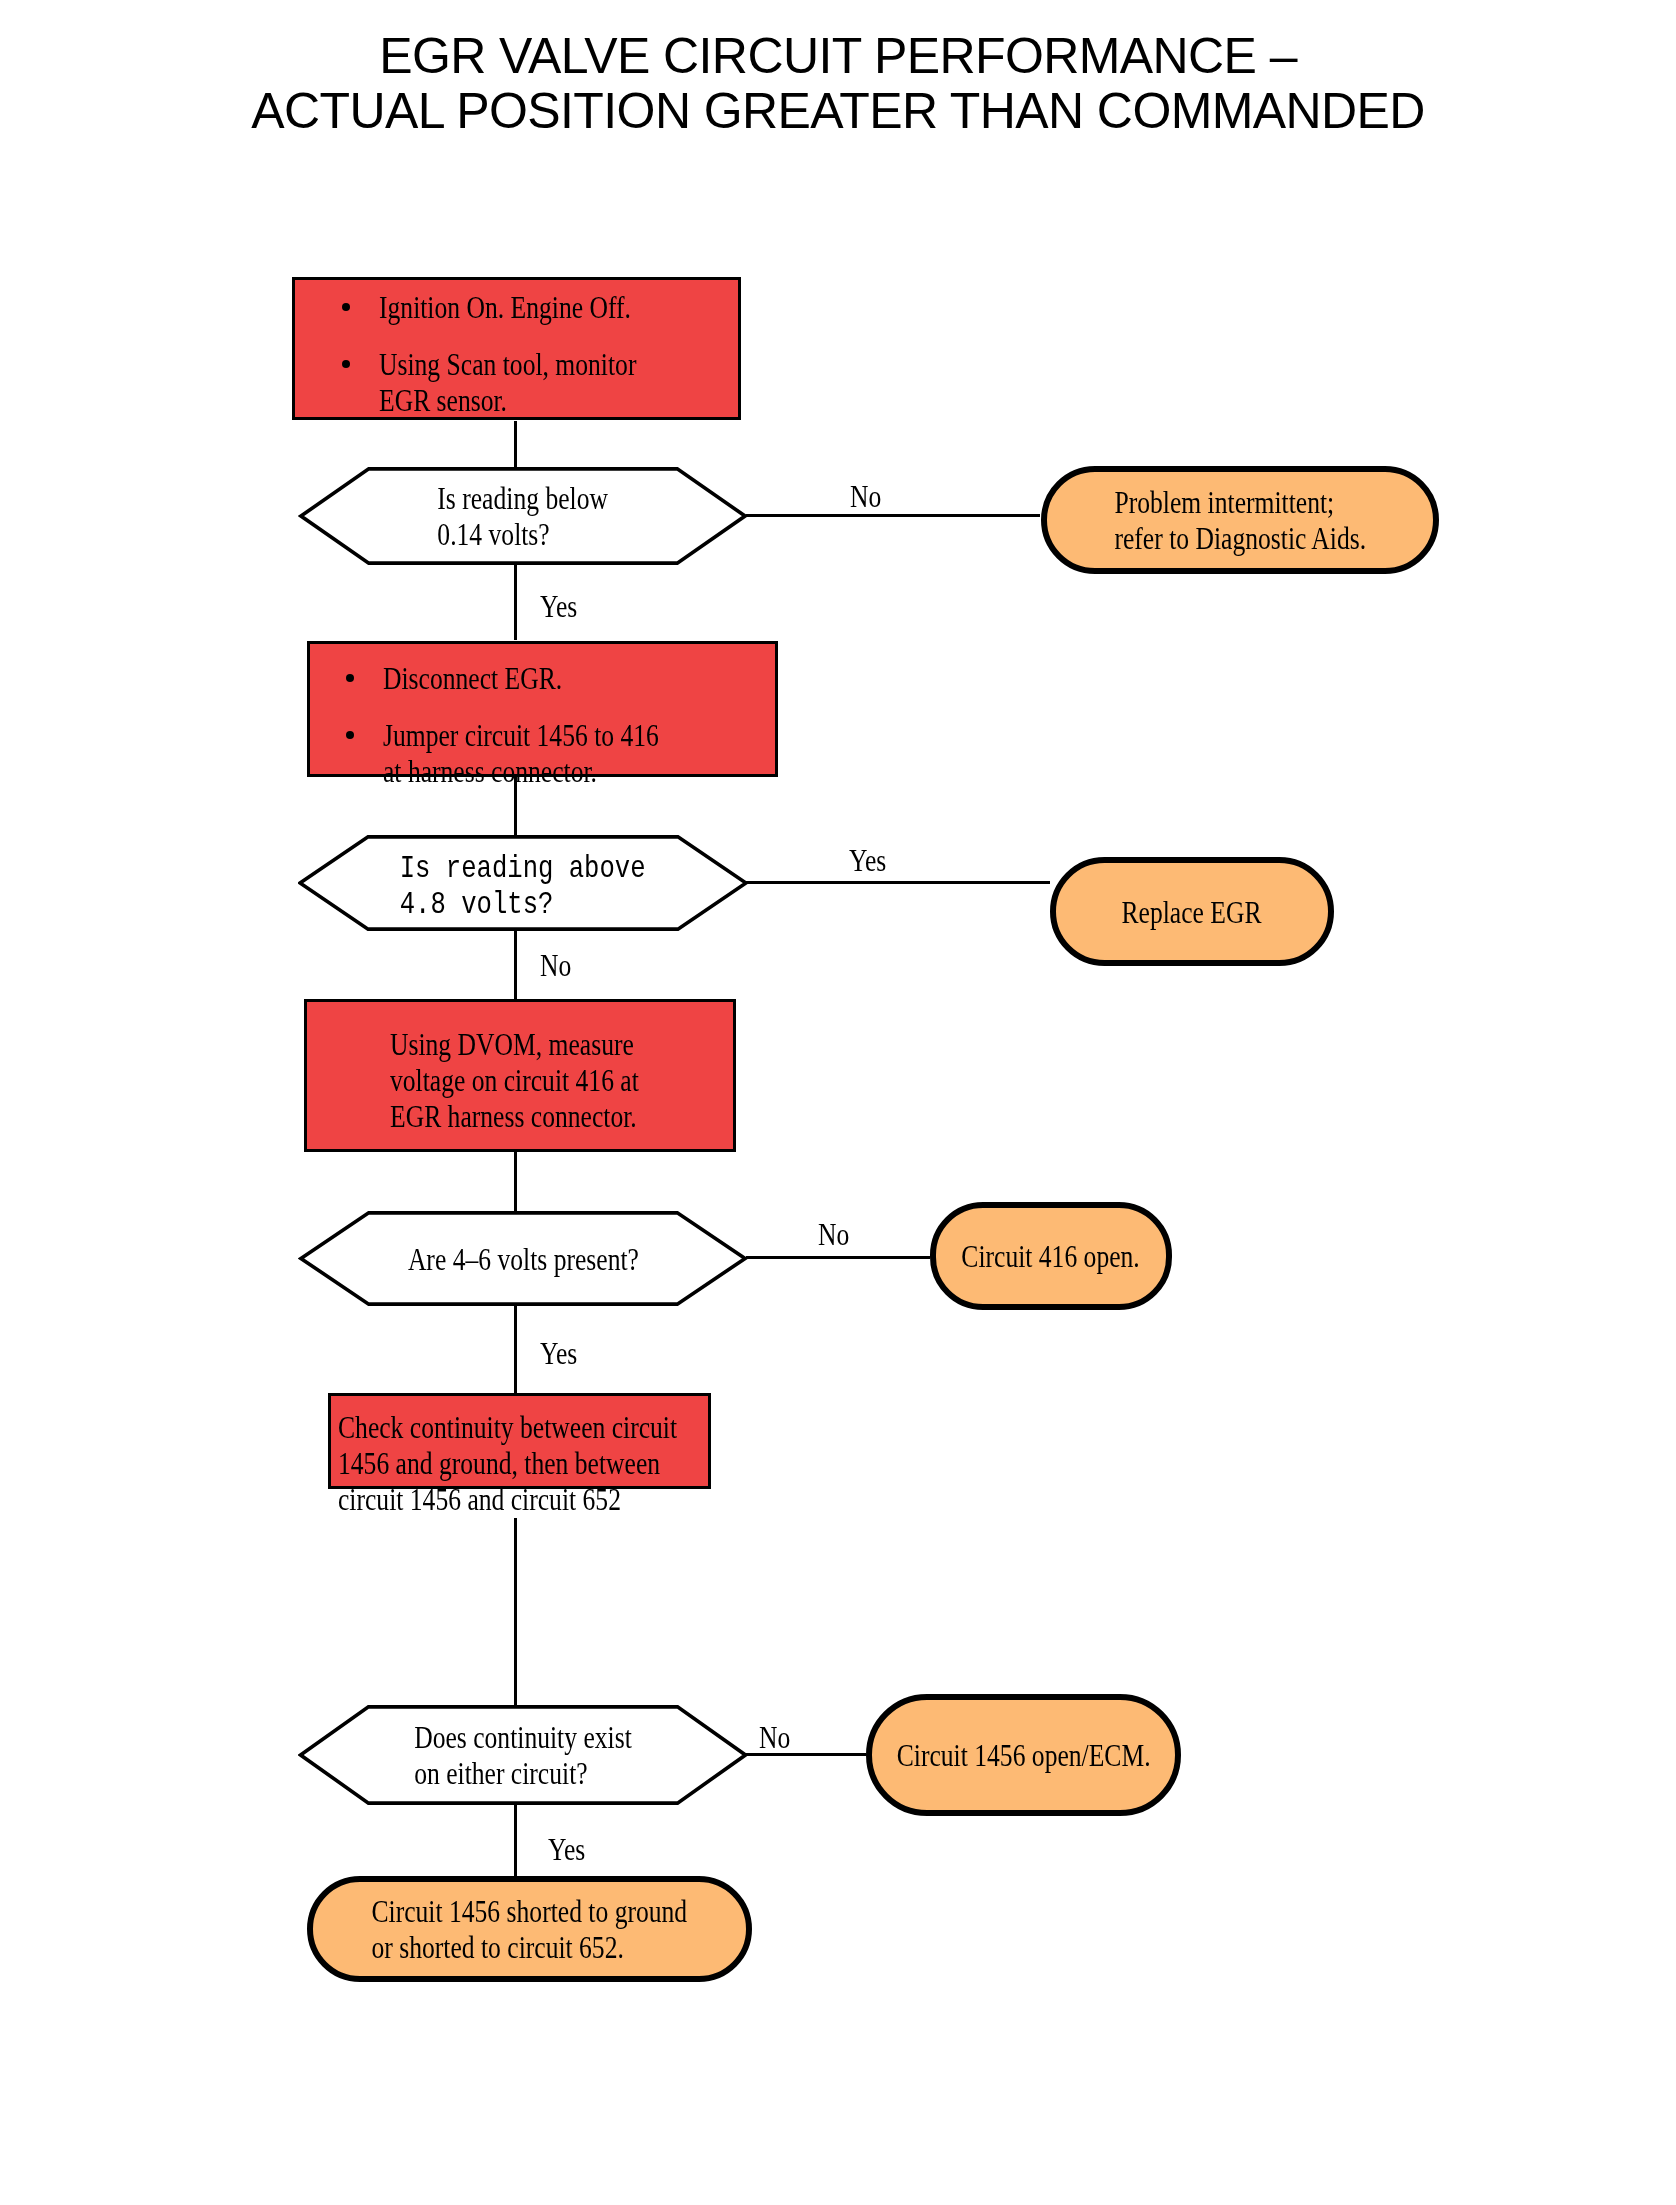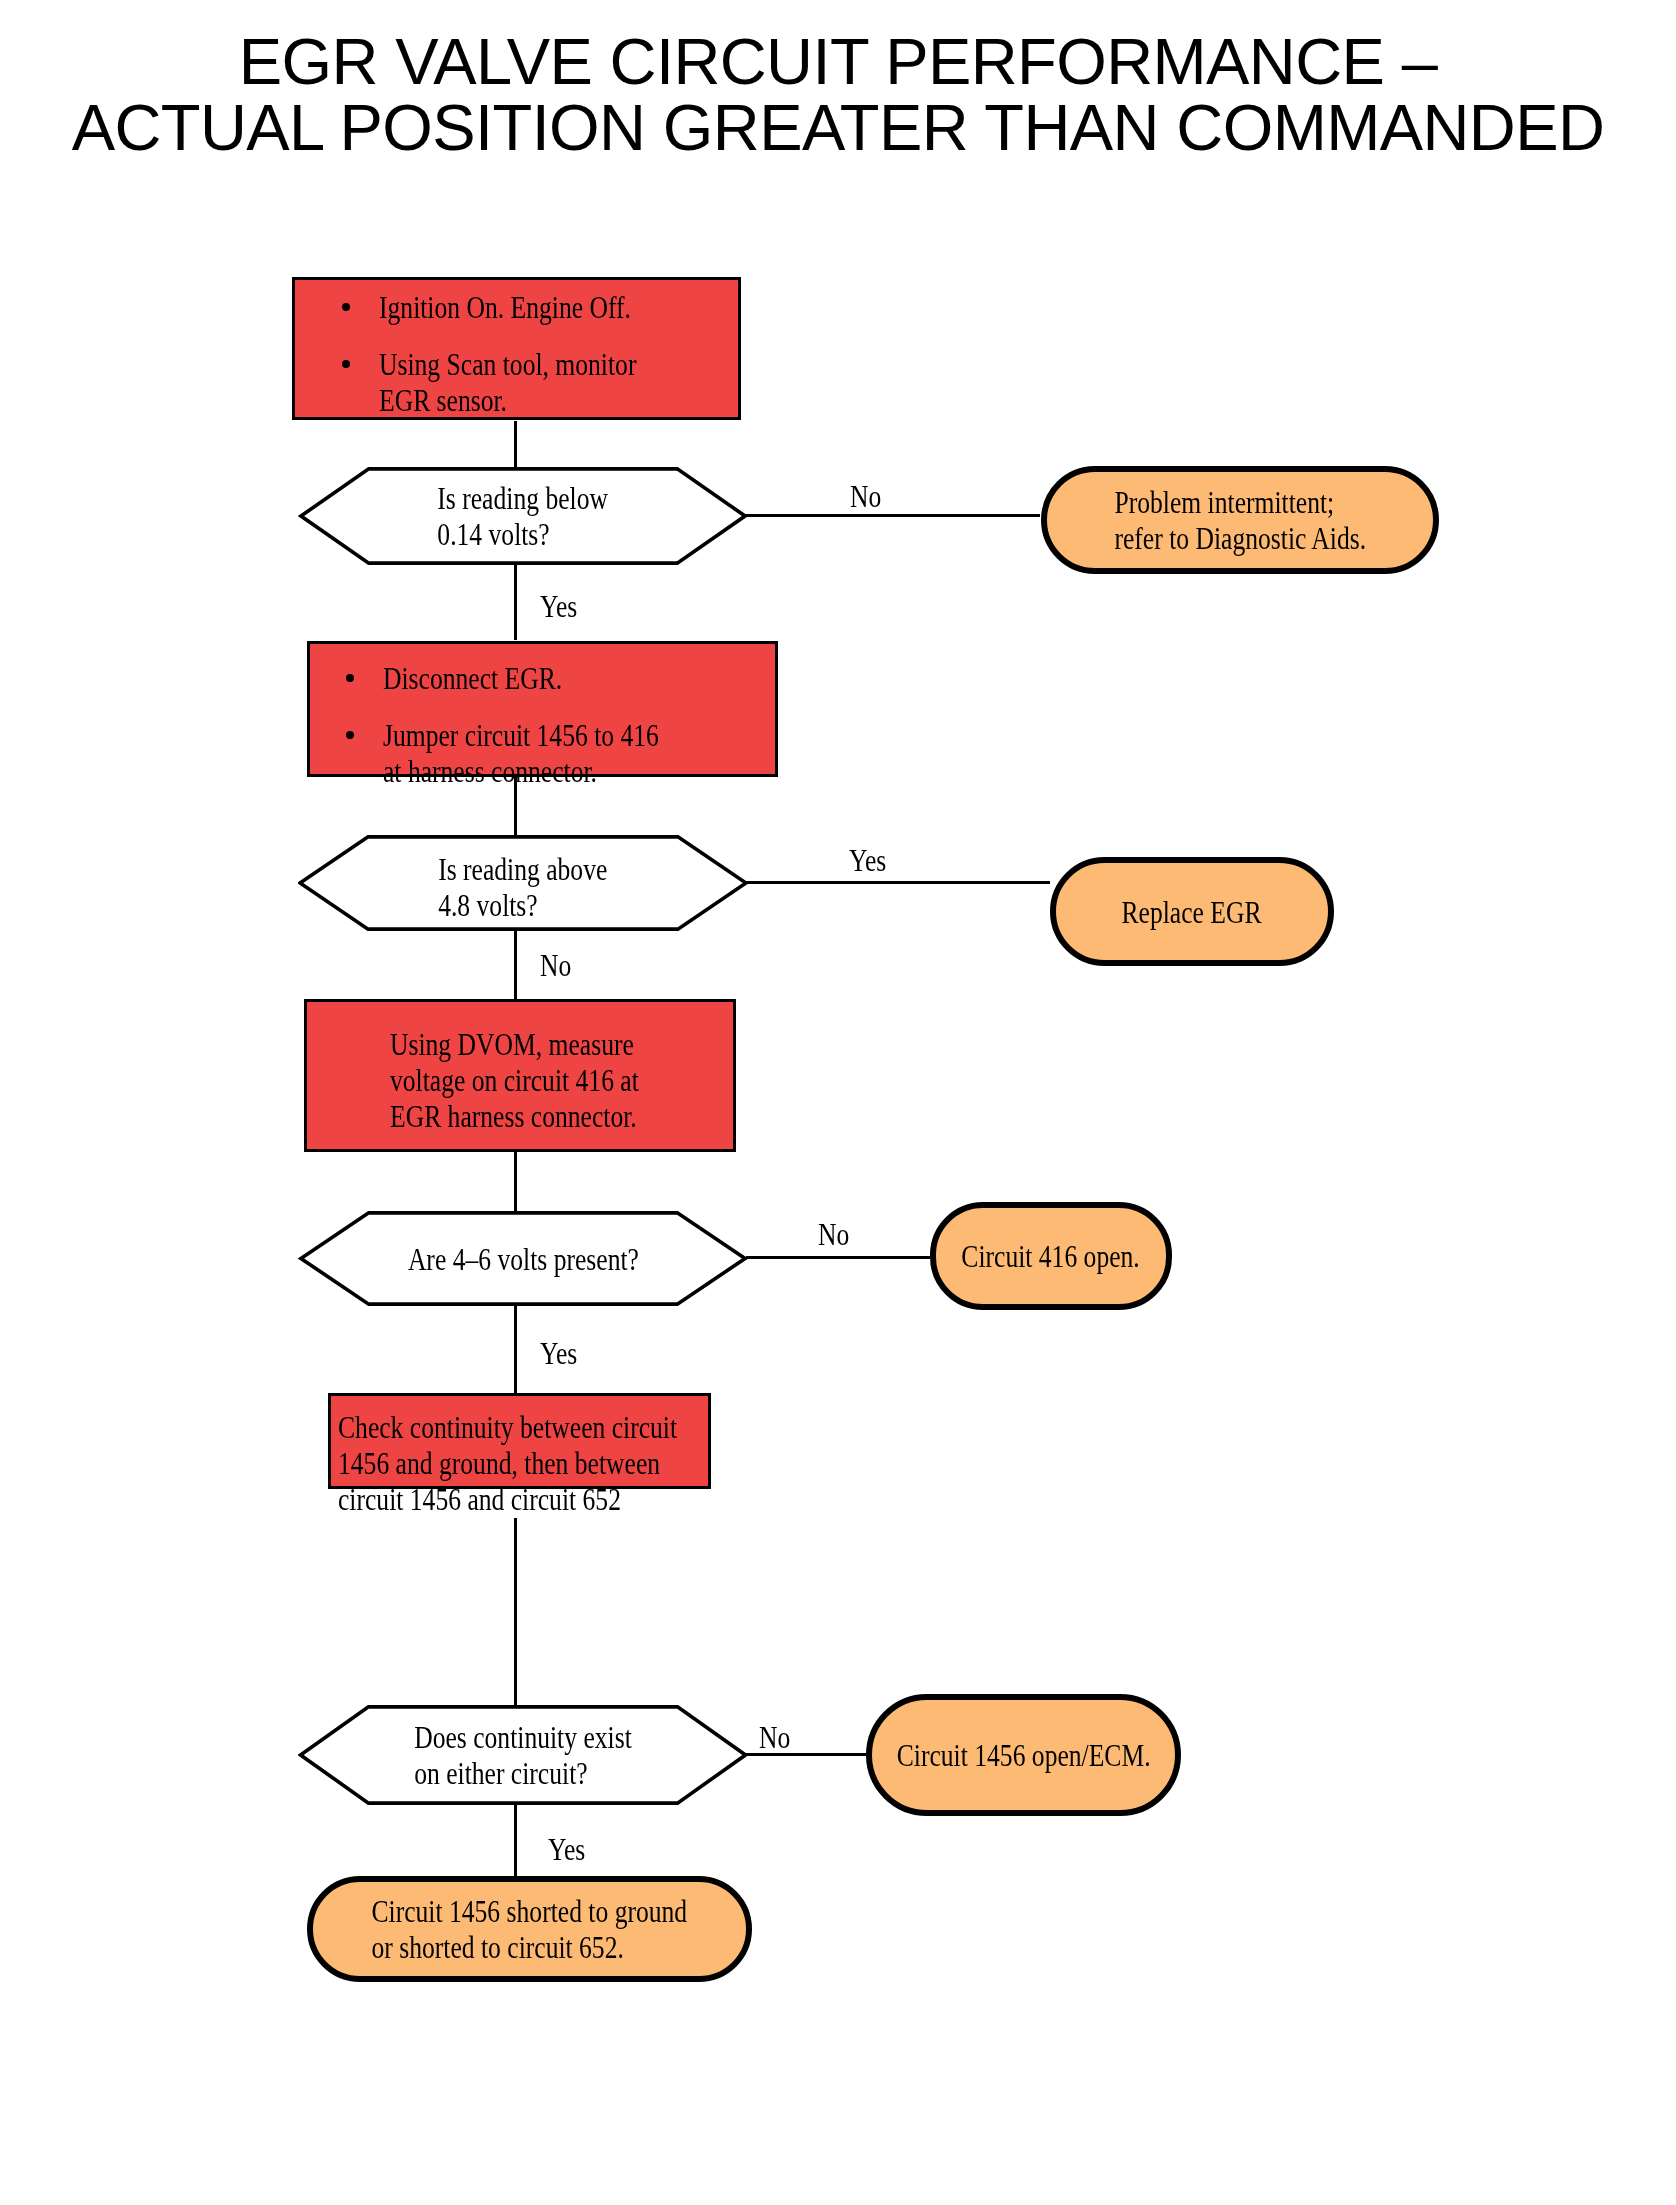--- a/index.html
+++ b/index.html
@@ -13,22 +13,22 @@
     color: #000;
     overflow: hidden;
   }
   .title {
     position: absolute;
     top: 29px;
     left: 0;
     width: 100%;
     text-align: center;
     font-family: "Liberation Sans", sans-serif;
-    font-size: 65px;
-    line-height: 66px;
+    font-size: 50px;
+    line-height: 55px;
     letter-spacing: -0.6px;
     white-space: pre-line;
   }
   
   .pbox {
     position: absolute;
     background: #ef4444;
     border: 3.6px solid #000;
   }
   .txt {
@@ -134,21 +134,21 @@
         <span class="txt condense-left">Disconnect EGR.</span>
       </li>
       <li>
         <span class="dot"></span>
         <span class="txt condense-left">Jumper circuit 1456 to 416
 at harness connector.</span>
       </li>
     </ul>
   </div>
 
-  <div class="hex" style="left:298px; top:835px; width:450px; height:104px;">
+  <div class="hex" style="left:298px; top:835px; width:450px; height:104px;font-family:Liberation Mono, monospace;">
     <svg width="450" height="96" viewBox="0 0 740 158">
       <polygon points="3,79 115,3 625,3 737,79 625,155 115,155" fill="#ffffff" stroke="#000000" stroke-width="6"></polygon>
     </svg>
     <div class="overlay">
       <div class="txt condense-center">Is reading above
 4.8 volts?</div>
     </div>
   </div>
 
   <div class="stadium" style="left:1050px; top:832px; width:284px; height:109px; border-radius:55px;margin-top:25px;">

